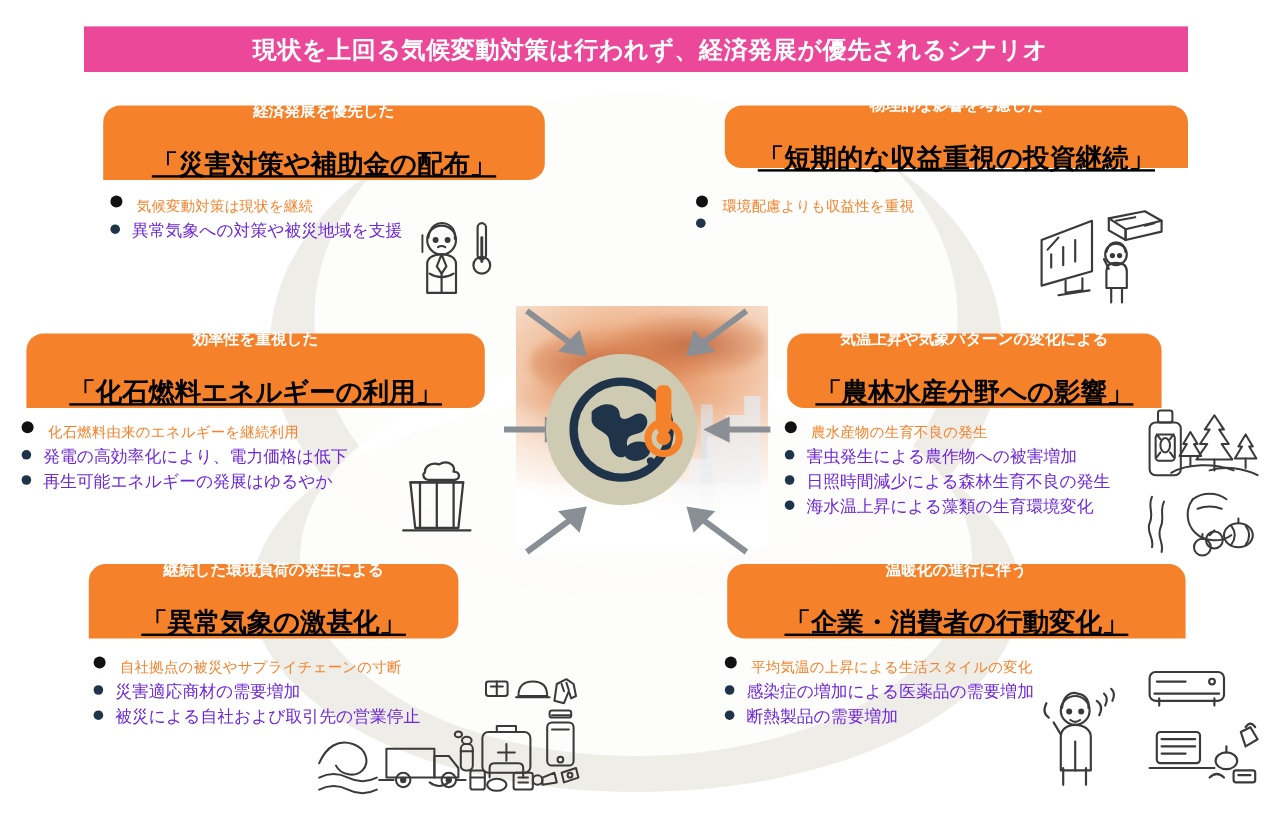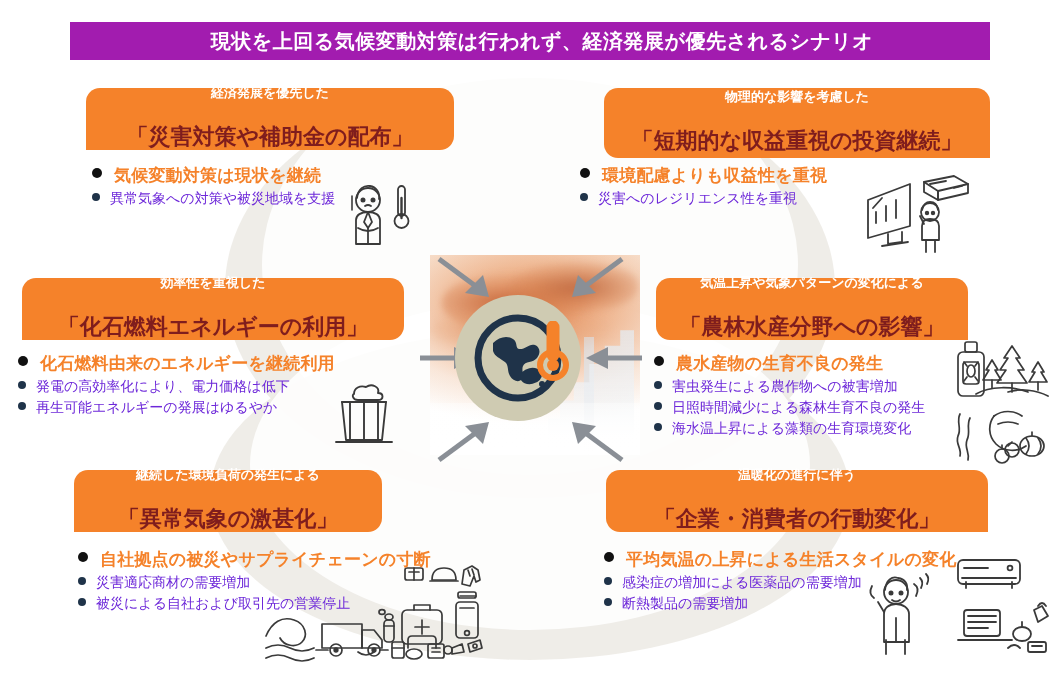--- a/index.html
+++ b/index.html
@@ -111,21 +111,21 @@
     position: absolute; left: 0; bottom: 0;
     width: 100%; height: 52px;
     background: linear-gradient(180deg, rgba(255,255,255,.35) 0%, rgba(255,255,255,.96) 65%, #fff 100%);
   }
 
   
   #title-bar {
     position: absolute;
     left: 70px; top: 22px;
     width: 920px; height: 38px;
-    background: #a21caf;
+    background: #ec4899;
     display: flex; align-items: center; justify-content: center; padding-left: 24px;
   }
   #title-bar .txt {
     color: #ffffff;
     font-size: 20px;
     font-weight: bold;
     letter-spacing: .5px;
     white-space: nowrap;
   }
 
@@ -141,30 +141,31 @@
     line-height: 1.12;
     gap: 24px;
   }
   .obox .sub {
     color: #ffffff;
     font-size: 13px;
     font-weight: bold;
     white-space: nowrap;
   }
   .obox .main {
-    color: #7f1d1d;
+    color: #000000;
     font-size: 22px;
     font-weight: bold;
     white-space: nowrap;
     margin-top: 1px;
+    text-decoration: underline;
   }
 
   
   #box-tl { left: 86px;  top: 88px;  width: 368px; height: 62px; border-radius: 14px 14px 14px 0; }
-  #box-tr { left: 604px; top: 88px;  width: 386px; height: 70px; border-radius: 14px 14px 0 14px; }
+  #box-tr { left: 604px; top: 88px;  width: 386px; height: 52px; border-radius: 14px 14px 0 14px; }
   #box-ml { left: 22px;  top: 278px; width: 382px; height: 62px; border-radius: 14px 14px 14px 0; }
   #box-mr { left: 656px; top: 278px; width: 312px; height: 62px; border-radius: 14px 14px 0 14px; }
   #box-bl { left: 74px;  top: 470px; width: 308px; height: 62px; border-radius: 14px 14px 14px 0; }
   #box-br { left: 606px; top: 470px; width: 382px; height: 62px; border-radius: 14px 14px 0 14px; }
 
   
   .bullets { position: absolute; }
   .blt {
     display: flex;
     align-items: baseline;
@@ -181,23 +182,23 @@
     top: -2px;
   }
   .blt.lead .dot {
     width: 10px; height: 10px;
     background: #111111;
     margin-right: 12px;
     top: -3px;
   }
   .blt .t { font-size: 14px; color: #6d28d9; }
   .blt.lead .t {
-    font-size: 17px;
+    font-size: 12px;
     color: #f5822a;
-    font-weight: bold;
+    font-weight: normal;
     letter-spacing: .2px;
   }
 
   #bul-tl { left: 92px;  top: 164px; }
   #bul-tr { left: 580px; top: 164px; }
   #bul-ml { left: 18px;  top: 352px; }
   #bul-mr { left: 654px; top: 352px; }
   #bul-bl { left: 78px;  top: 548px; }
   #bul-br { left: 604px; top: 548px; }
 
@@ -488,21 +489,20 @@
     <span class="sub">物理的な影響を考慮した</span>
     <span class="main">「短期的な収益重視の投資継続」</span>
   </div>
   <div class="bullets" id="bul-tr">
     <div class="blt lead">
       <span class="dot"></span>
       <span class="t">環境配慮よりも収益性を重視</span>
     </div>
     <div class="blt">
       <span class="dot"></span>
-      <span class="t">災害へのレジリエンス性を重視</span>
     </div>
   </div>
 
   <div class="obox" id="box-ml">
     <span class="sub">効率性を重視した</span>
     <span class="main">「化石燃料エネルギーの利用」</span>
   </div>
   <div class="bullets" id="bul-ml">
     <div class="blt lead">
       <span class="dot"></span>

